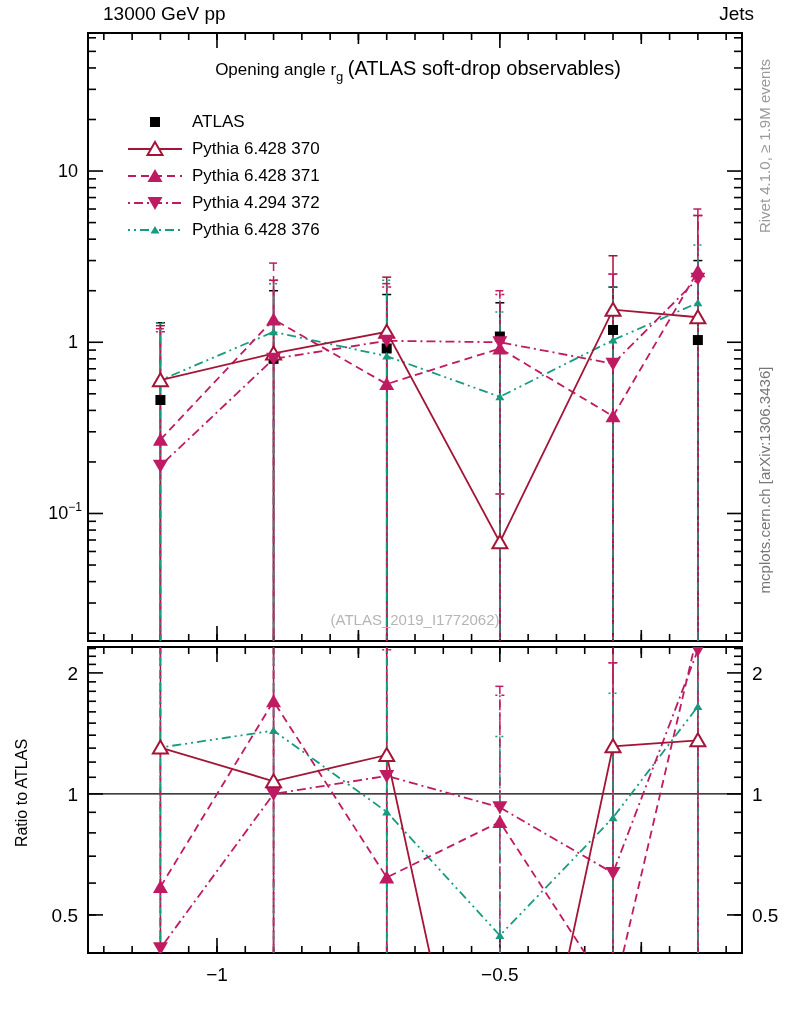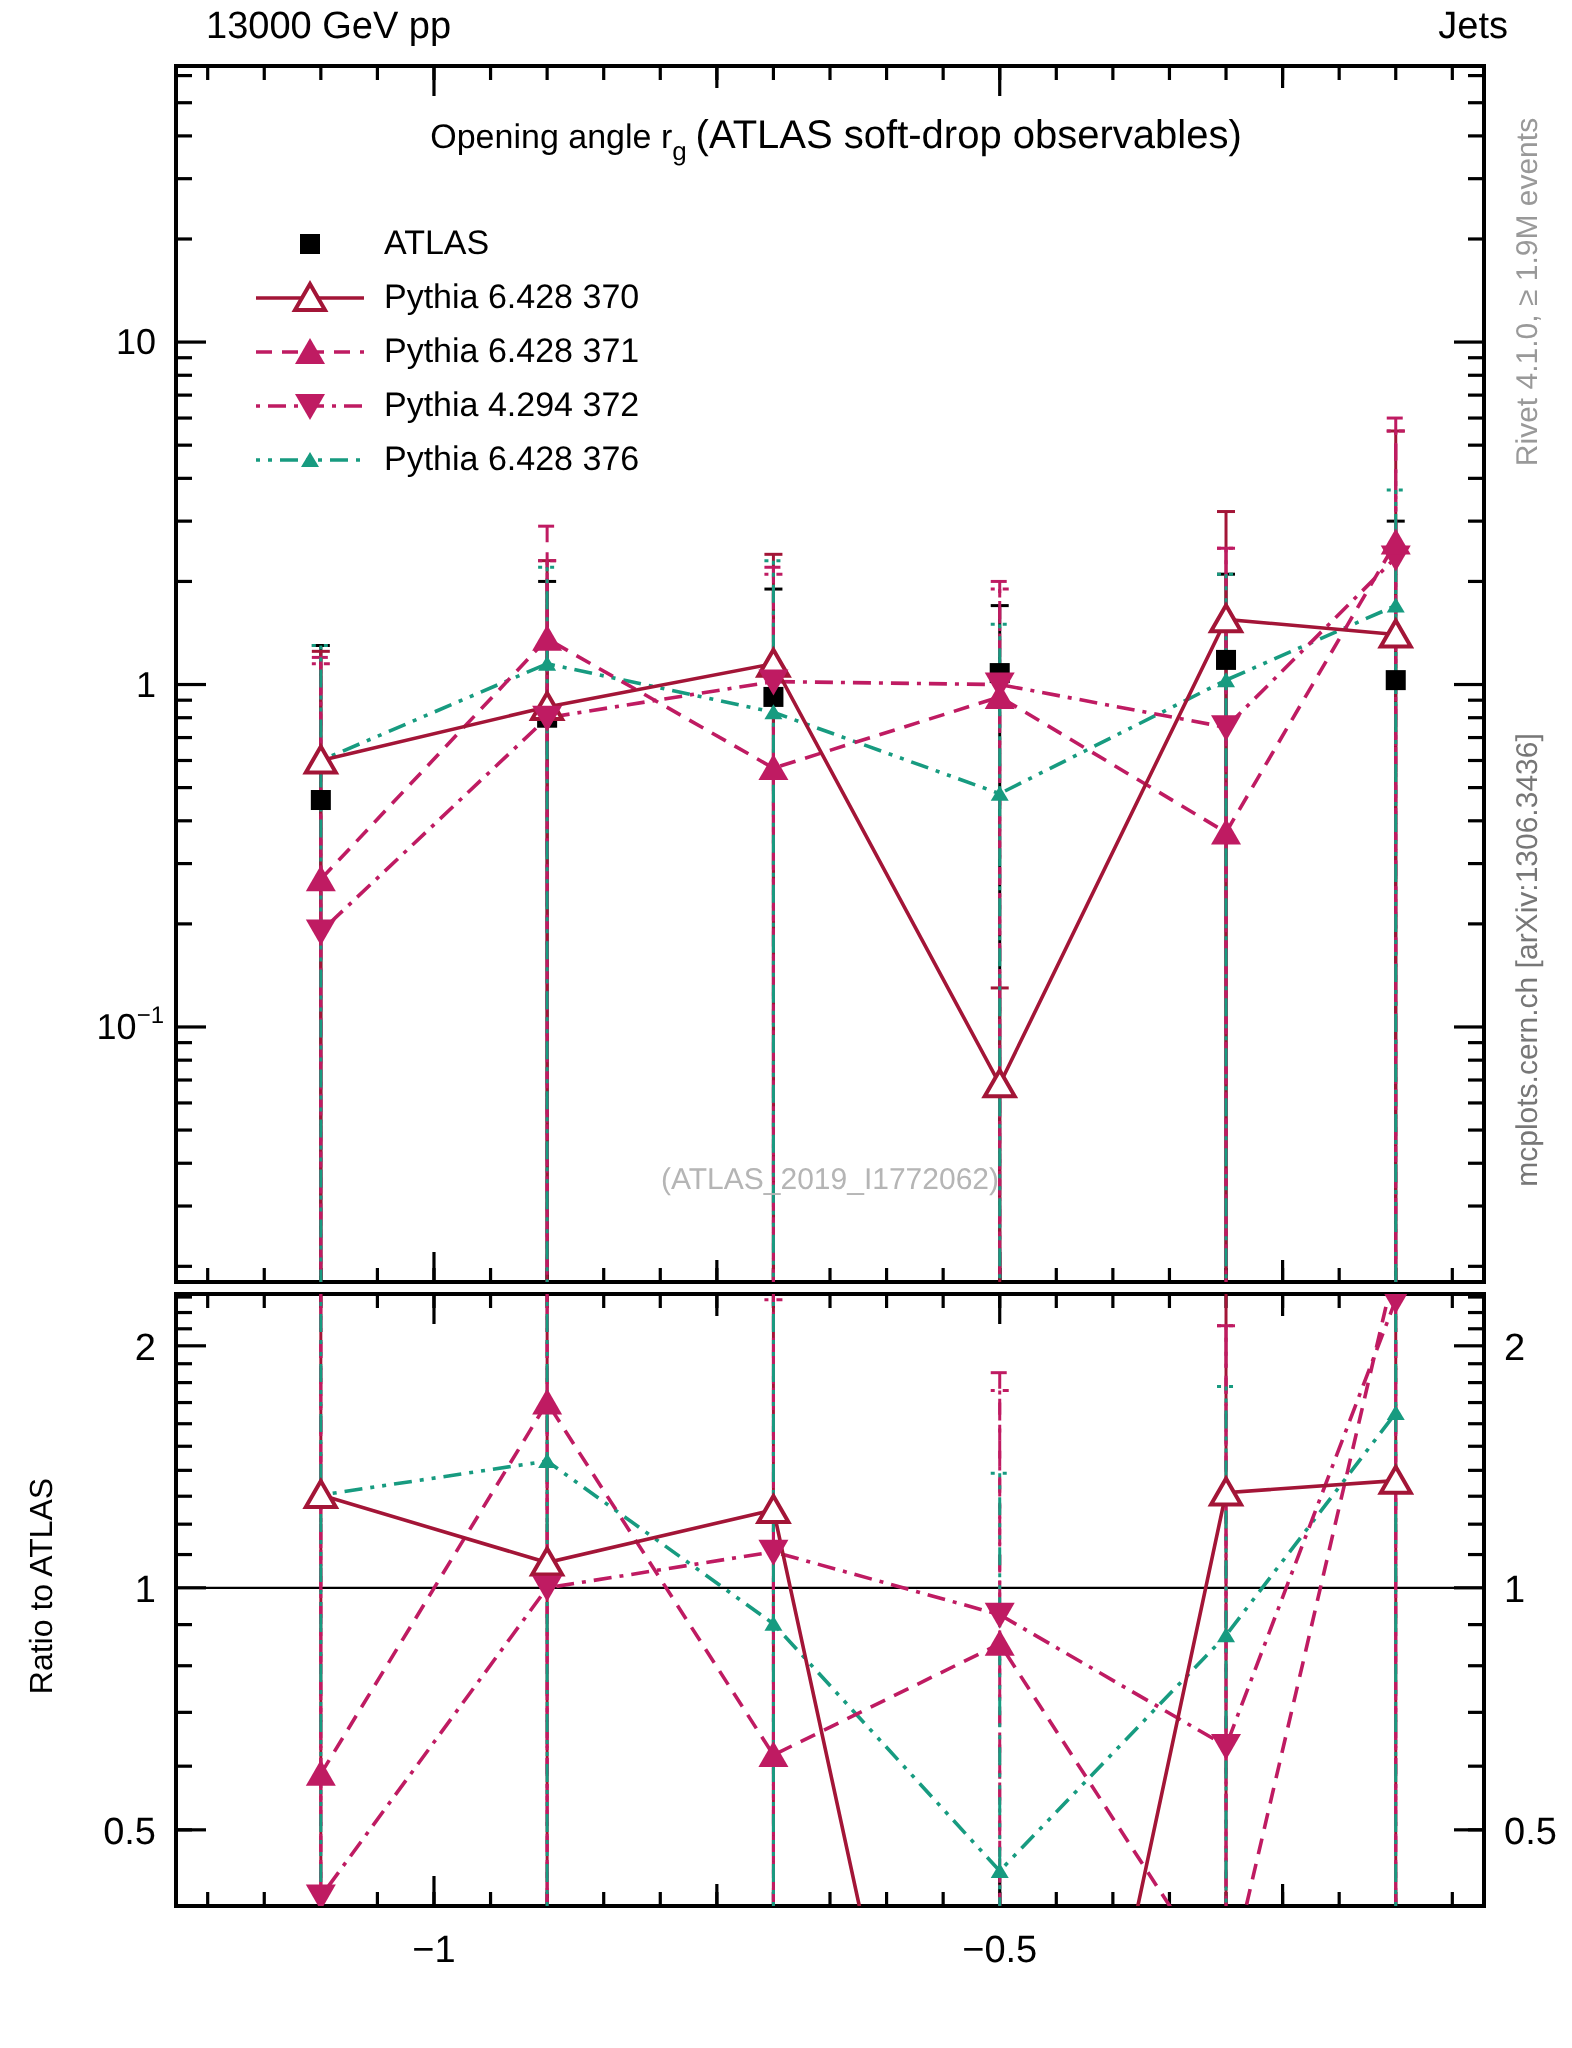--- a/index.html
+++ b/index.html
@@ -481,19 +481,19 @@
       </div>
       <div class="legend-row">
         <svg class="legend-icon" width="58" height="18">
           <line x1="2" y1="9" x2="56" y2="9" stroke="#179b80" stroke-width="1.8" stroke-dasharray="2 4 2 4 9 4"></line>
           <path d="M 29 5 L 33.5 12.5 L 24.5 12.5 Z" fill="#179b80"></path>
         </svg>
         <span class="legend-label">Pythia 6.428 376</span>
       </div>
     </div>
 
-  <div class="abs watermark" style="left:415px;top:590px">(ATLAS_2019_I1772062)</div>
+  <div class="abs watermark" style="left:415px;top:619px">(ATLAS_2019_I1772062)</div>
 
   <div class="abs rot side-note" style="left:764px;top:146px">Rivet 4.1.0, ≥ 1.9M events</div>
   <div class="abs rot side-note2" style="left:764px;top:480px">mcplots.cern.ch [arXiv:1306.3436]</div>
 
   <div class="abs rot ratio-axis-label" style="left:22px;top:793px">Ratio to ATLAS</div>
 </div>
 
 </body></html>

